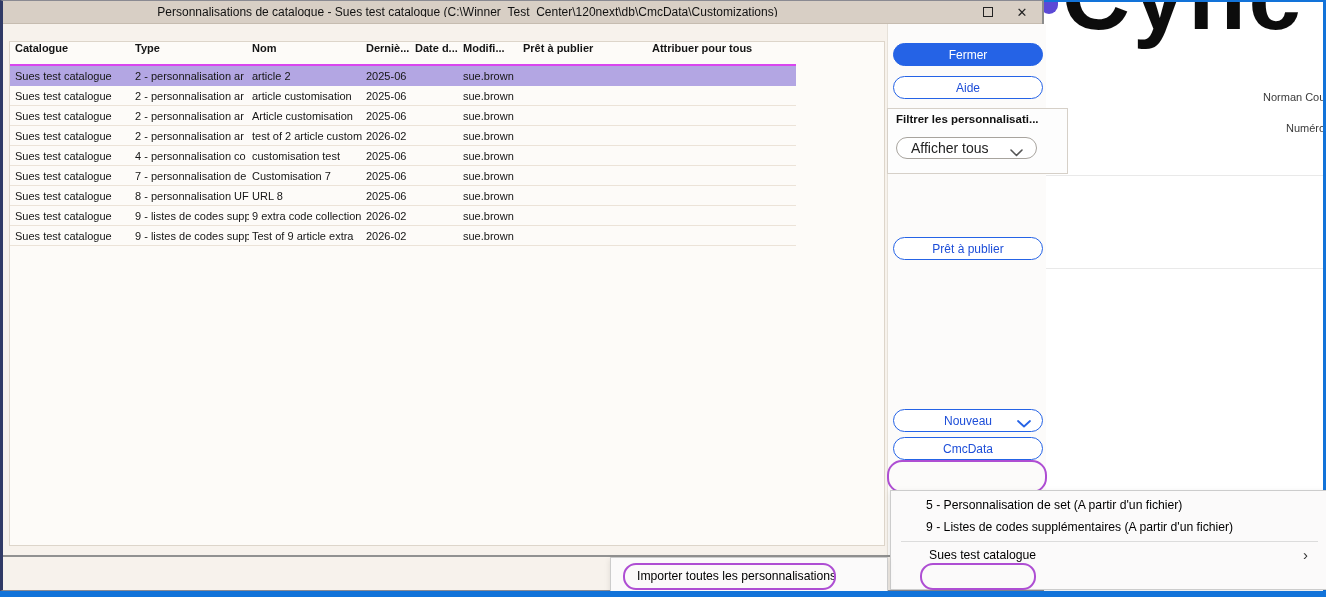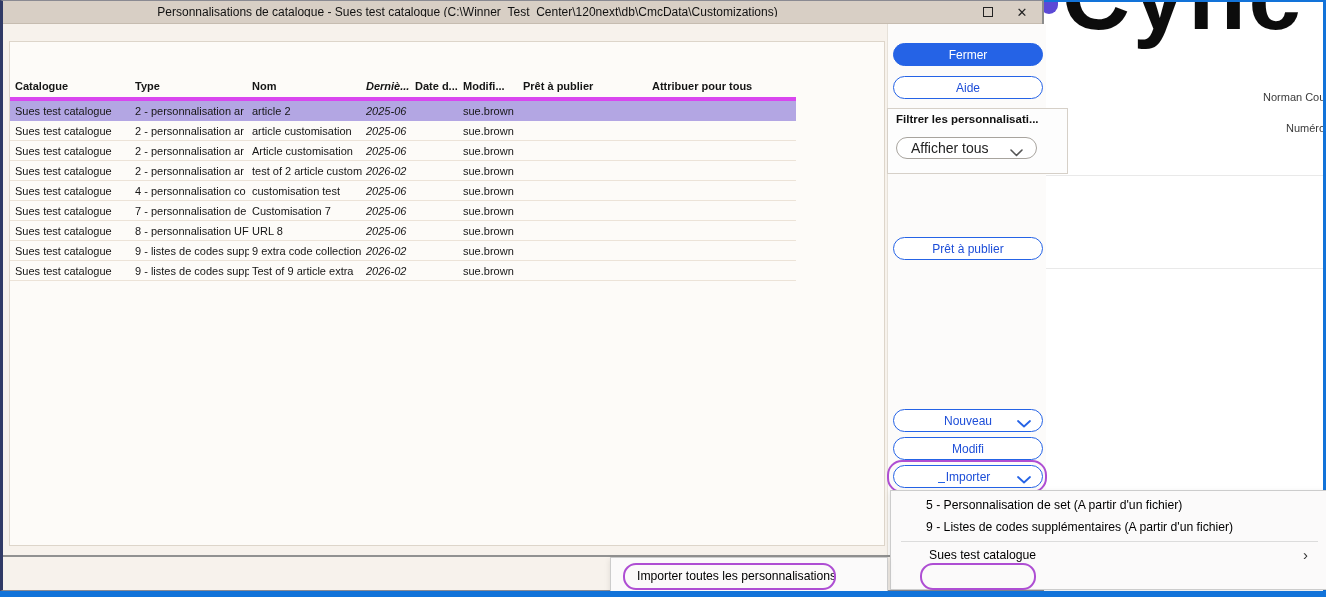--- a/index.html
+++ b/index.html
@@ -32,26 +32,26 @@
     text-align:center;font-size:12px;color:#111;white-space:nowrap;overflow:hidden;}
   .winbtn{position:absolute;top:2px;width:28px;height:18px;display:flex;align-items:center;
     justify-content:center;cursor:default;}
   .btn-max{right:40px;} .btn-close{right:6px;}
   .maxglyph{width:10px;height:10px;border:1.3px solid #222;box-sizing:border-box;}
   .closeglyph{font-size:13px;color:#222;line-height:1;}
 
   
   .tablebox{position:absolute;left:6px;top:40px;width:876px;height:505px;
     background:#fdfbf8;border:1px solid #ddd5ca;box-sizing:border-box;overflow:hidden;}
-  .thead{display:flex;width:784px;height:22px;align-items:center;
-    border-bottom:4px solid #d946ef;padding-left:2px;margin-top:33px;}
+  .thead{display:flex;width:784px;height:22px;align-items:flex-start;
+    border-bottom:2px solid #d946ef;padding-left:2px;}
   .cell{box-sizing:border-box;padding-left:3px;overflow:hidden;white-space:nowrap;
     font-size:11px;color:#151515;}
   .thead .cell{font-weight:bold;}
-  .c0{width:120px;} .c1{width:117px;} .c2{width:114px;} .c3{width:49px;font-style:italic;}
+  .c0{width:120px;} .c1{width:117px;} .c2{width:114px;} .c3{width:49px;}
   .c4{width:48px;} .c5{width:60px;} .c6{width:129px;} .c7{width:136px;}
   .trow{display:flex;width:784px;height:19px;align-items:center;
     border-bottom:1px solid #ece3d8;padding-left:2px;}
   .trow.sel{background:#b3a6e3;border-bottom-color:#b3a6e3;}
 
   
   .rightpanel{position:absolute;left:884px;top:23px;width:158px;height:531px;
     background:#fcfbfa;border-left:1px solid #e6e1d9;}
   .pill{position:absolute;left:890px;width:150px;height:23px;border-radius:12px;
     font-weight:normal;font-size:12px;display:flex;align-items:center;justify-content:center;
@@ -260,30 +260,21 @@
 
   <div class="pill outline b-nouveau">
     <span>Nouveau</span>
     <span class="chev">
       <svg width="14" height="8" viewBox="0 0 14 8">
           <path d="M1 1 L7 6.5 L13 1" fill="none" stroke="#2563e6" stroke-width="1.8" stroke-linecap="round" stroke-linejoin="round"></path>
         </svg>
     </span>
   </div>
   <div class="pill outline b-editer">
-    <span>Modifi</span>
-  </div>
-  <div class="pill outline b-importer">
-    <span>Importer</span>
-    <span class="i-underline"></span>
-    <span class="chev">
-      <svg width="14" height="8" viewBox="0 0 14 8">
-          <path d="M1 1 L7 6.5 L13 1" fill="none" stroke="#2563e6" stroke-width="1.8" stroke-linecap="round" stroke-linejoin="round"></path>
-        </svg>
-    </span>
+    <span>CmcData</span>
   </div>
 
   <div class="annot annot-importer"></div>
   <div class="sep-thick"></div>
 </div>
 
 <div class="menu-main">
   <div class="menu-items">
       <div class="mitem">5 - Personnalisation de set (A partir d'un fichier)</div>
       <div class="mitem">9 - Listes de codes supplémentaires (A partir d'un fichier)</div>

